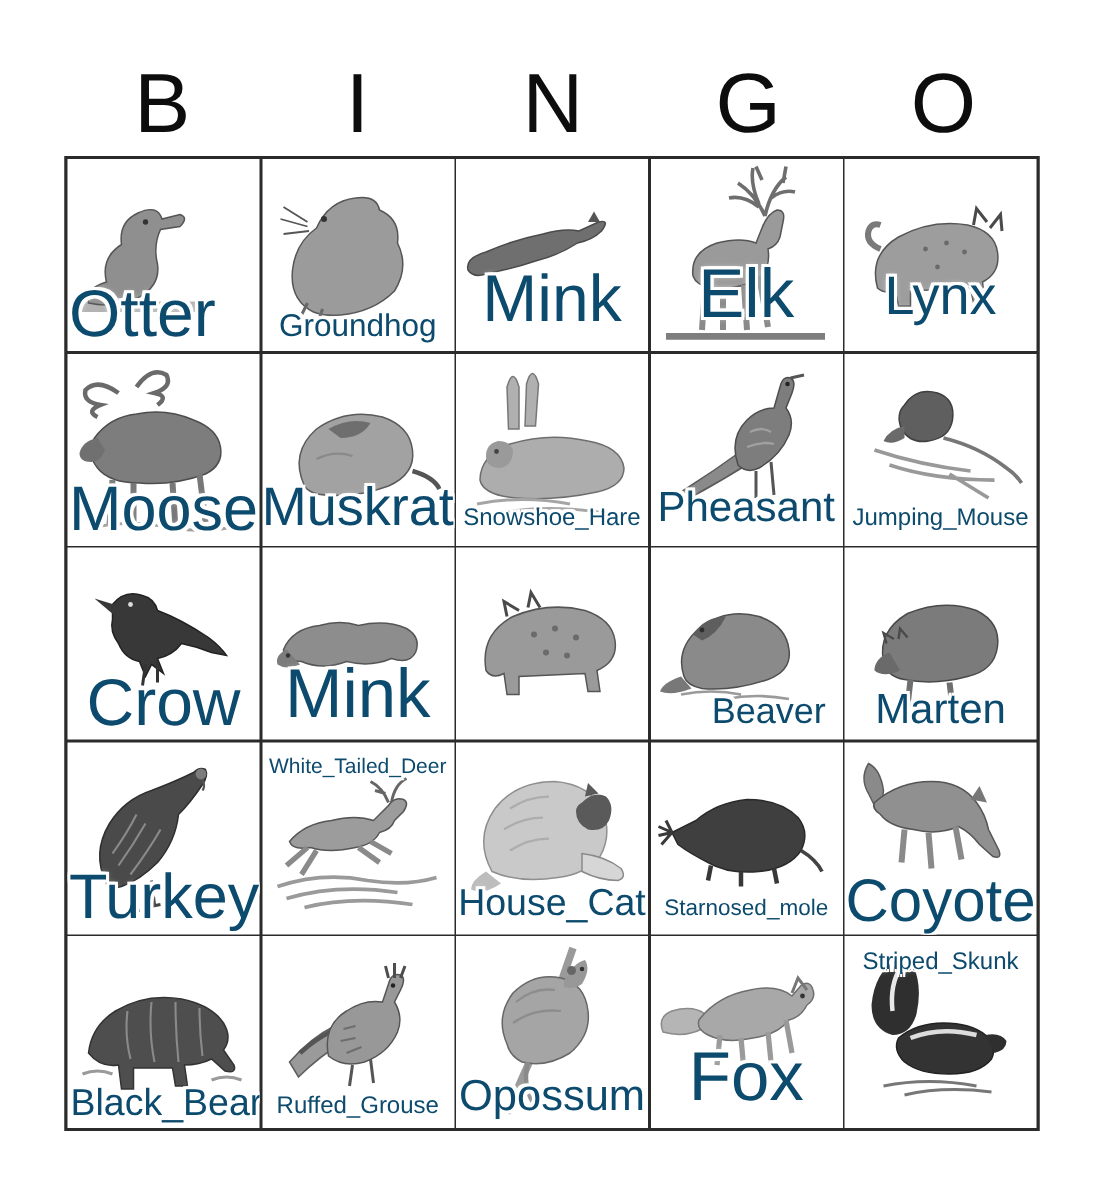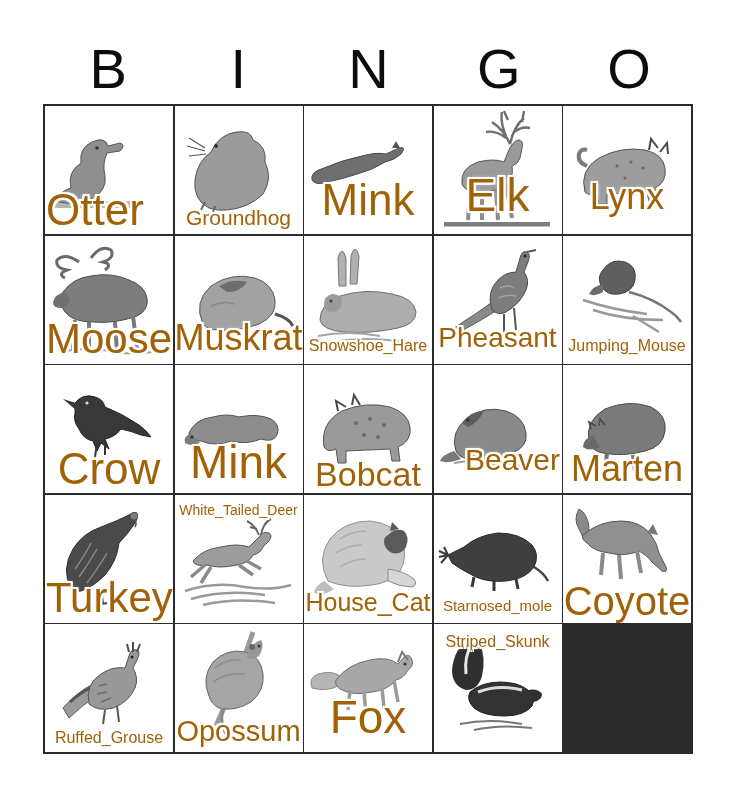--- a/index.html
+++ b/index.html
@@ -15,21 +15,21 @@
   }
   .bingo-grid{
     position:absolute;left:43px;top:104px;
     display:grid;grid-template-columns:repeat(5,128px);grid-template-rows:repeat(5,128px);
     gap:1.5px;background:#2b2b2b;border:2.5px solid #2b2b2b;
   }
   .cell{background:#ffffff;position:relative;overflow:hidden;}
   .art{position:absolute;left:0;top:0;width:128px;height:128px;z-index:1;}
   .art path, .art rect, .art circle{vector-effect:non-scaling-stroke;}
   .lbl{
-    position:absolute;left:0;right:0;z-index:2;text-align:center;color:#a16207;
+    position:absolute;left:0;right:0;z-index:2;text-align:center;color:#0c4a6e;
     white-space:nowrap;line-height:1;
     text-shadow:-2px -2px 0 #fff,2px -2px 0 #fff,-2px 2px 0 #fff,2px 2px 0 #fff,
                 0 -2px 0 #fff,0 2px 0 #fff,-2px 0 0 #fff,2px 0 0 #fff,0 0 5px #fff;
   }
 </style>
 </head>
 <body>
 
 <div class="bingo-header">
   <span class="letter">B</span>
@@ -167,42 +167,41 @@
   <div class="cell">
     <svg class="art" viewBox="0 0 128 128">
       <path d="M20,82 Q16,58 38,46 Q62,36 86,42 Q104,48 106,62 Q108,76 94,82 L96,96 L88,96 L86,84 L42,86 L42,98 L34,98 L32,84 Q24,88 20,82 Z" fill="#9a9a9a" stroke="#555" stroke-width="1"></path>
       <path d="M34,46 L32,36 L42,42 M48,40 L50,30 L56,40" stroke="#4a4a4a" stroke-width="2" fill="none"></path>
       <circle cx="52" cy="58" r="2" fill="#6b6b6b"></circle>
         <circle cx="66" cy="54" r="2" fill="#6b6b6b"></circle>
       <circle cx="80" cy="60" r="2" fill="#6b6b6b"></circle>
         <circle cx="60" cy="70" r="2" fill="#6b6b6b"></circle>
       <circle cx="74" cy="72" r="2" fill="#6b6b6b"></circle>
     </svg>
-    <span class="lbl" style="font-size:34px;bottom:2px;">Bobcat</span>
   </div>
 
   <div class="cell">
     <svg class="art" viewBox="0 0 128 128">
       <path d="M20,86 Q8,90 6,96 Q14,99 27,94 Z" fill="#787878"></path>
       <path d="M22,86 Q16,68 32,54 Q50,40 72,46 Q90,52 92,68 Q94,82 78,88 Q54,96 34,94 Q24,92 22,86 Z" fill="#8a8a8a" stroke="#4f4f4f" stroke-width="1"></path>
       <path d="M28,58 Q36,46 50,46 Q44,58 34,62 Z" fill="#5e5e5e"></path>
       <circle cx="34" cy="55" r="1.6" fill="#2e2e2e"></circle>
       <path d="M20,98 Q40,94 60,98 M50,101 Q70,97 92,101" stroke="#9a9a9a" stroke-width="1.8" fill="none"></path>
     </svg>
-    <span class="lbl" style="font-size:30px;bottom:18px;padding-left:30px;">Beaver</span>
+    <span class="lbl" style="font-size:24px;bottom:6px;padding-left:30px;">Beaver</span>
   </div>
 
   <div class="cell">
     <svg class="art" viewBox="0 0 128 128">
       <path d="M26,76 Q22,56 42,44 Q66,34 88,42 Q104,50 102,66 Q100,82 82,86 Q60,92 40,88 Q28,86 26,76 Z" fill="#7b7b7b" stroke="#4a4a4a" stroke-width="1"></path>
       <path d="M30,70 Q20,74 20,82 Q26,87 37,82 Z" fill="#6a6a6a"></path>
       <path d="M28,64 L26,57 L33,61 M36,61 L37,54 L42,60" stroke="#4a4a4a" stroke-width="1.6" fill="none"></path>
       <path d="M44,88 L42,106 M70,90 L72,106" stroke="#6e6e6e" stroke-width="4" fill="none"></path>
     </svg>
-    <span class="lbl" style="font-size:36px;bottom:6px;">Marten</span>
+    <span class="lbl" style="font-size:28px;bottom:6px;">Marten</span>
   </div>
 
   <div class="cell">
     <svg class="art" viewBox="0 0 128 128">
       <path d="M26,94 Q16,74 28,54 Q38,38 56,32 Q72,26 84,20 Q88,16 92,18 Q94,22 90,28 Q82,40 74,48 Q72,66 60,80 Q48,92 36,96 Q30,98 26,94 Z" fill="#4a4a4a" stroke="#2e2e2e" stroke-width="1"></path>
       <path d="M34,82 Q44,68 52,54 M42,88 Q54,72 62,58 M30,74 Q40,60 46,48" stroke="#8a8a8a" stroke-width="1.4" fill="none"></path>
       <circle cx="89" cy="21" r="3.6" fill="#7c7c7c"></circle>
       <path d="M90,25 Q92,29 90,32" stroke="#555" stroke-width="1.5" fill="none"></path>
       <path d="M44,98 L42,112 M38,113 L48,112 M56,92 L58,108 M52,110 L62,108" stroke="#3d3d3d" stroke-width="2" fill="none"></path>
     </svg>
@@ -244,20 +243,28 @@
   <div class="cell">
     <svg class="art" viewBox="0 0 128 128">
       <path d="M16,34 Q10,24 16,14 Q24,18 26,32 Q26,40 20,42 Z" fill="#8a8a8a" stroke="#5c5c5c" stroke-width="1"></path>
       <path d="M20,40 Q36,26 58,26 Q78,26 88,40 Q94,48 96,58 L103,72 Q105,78 99,76 L90,68 Q84,60 76,56 Q62,62 46,58 Q30,56 24,48 Q18,44 20,40 Z" fill="#909090" stroke="#555" stroke-width="1"></path>
       <path d="M84,38 L90,29 L95,40 Z" fill="#777"></path>
       <path d="M40,58 L38,80 M56,60 L58,84 M74,56 L78,78" stroke="#8a8a8a" stroke-width="4" fill="none"></path>
     </svg>
     <span class="lbl" style="font-size:40px;bottom:2px;">Coyote</span>
   </div>
 
+  <div class="cell">
+    <svg class="art" viewBox="0 0 128 128">
+      <path d="M14,78 Q16,60 32,50 Q52,38 76,42 Q96,46 104,58 Q110,68 104,76 L111,86 Q113,92 105,90 L96,82 Q88,86 78,86 L80,100 L72,100 L70,88 L44,88 L44,102 L36,102 L34,86 Q22,88 14,78 Z" fill="#4e4e4e" stroke="#333" stroke-width="1"></path>
+      <path d="M40,50 Q38,66 42,82 M56,44 Q54,64 58,84 M72,44 Q72,64 74,84 M88,48 Q88,64 90,80" stroke="#8a8a8a" stroke-width="1.4" fill="none"></path>
+      <path d="M10,92 Q20,88 30,92 M96,96 Q106,92 116,96" stroke="#9a9a9a" stroke-width="2" fill="none"></path>
+    </svg>
+    <span class="lbl" style="font-size:25px;bottom:4px;text-align:left;left:2px;">Black_Bear</span>
+  </div>
 
   <div class="cell">
     <svg class="art" viewBox="0 0 128 128">
       <path d="M18,84 Q32,68 48,60 L55,70 Q38,80 24,94 Z" fill="#9a9a9a" stroke="#5e5e5e" stroke-width="1"></path>
       <path d="M25,78 Q35,69 45,64" stroke="#555" stroke-width="3" fill="none"></path>
       <path d="M44,80 Q40,60 56,50 Q68,42 80,44 L84,32 Q86,24 92,26 Q96,28 92,36 L88,44 Q94,54 90,64 Q84,78 68,84 Q54,88 44,80 Z" fill="#989898" stroke="#555" stroke-width="1"></path>
       <path d="M84,28 L82,20 M88,28 L88,18 M92,28 L95,20" stroke="#4d4d4d" stroke-width="2" fill="none"></path>
       <circle cx="87" cy="33" r="1.5" fill="#222"></circle>
       <path d="M54,62 L62,60 M52,70 L62,68 M56,78 L66,74" stroke="#6e6e6e" stroke-width="1.5" fill="none"></path>
       <path d="M60,86 L58,100 M72,82 L74,98" stroke="#555" stroke-width="2" fill="none"></path>

